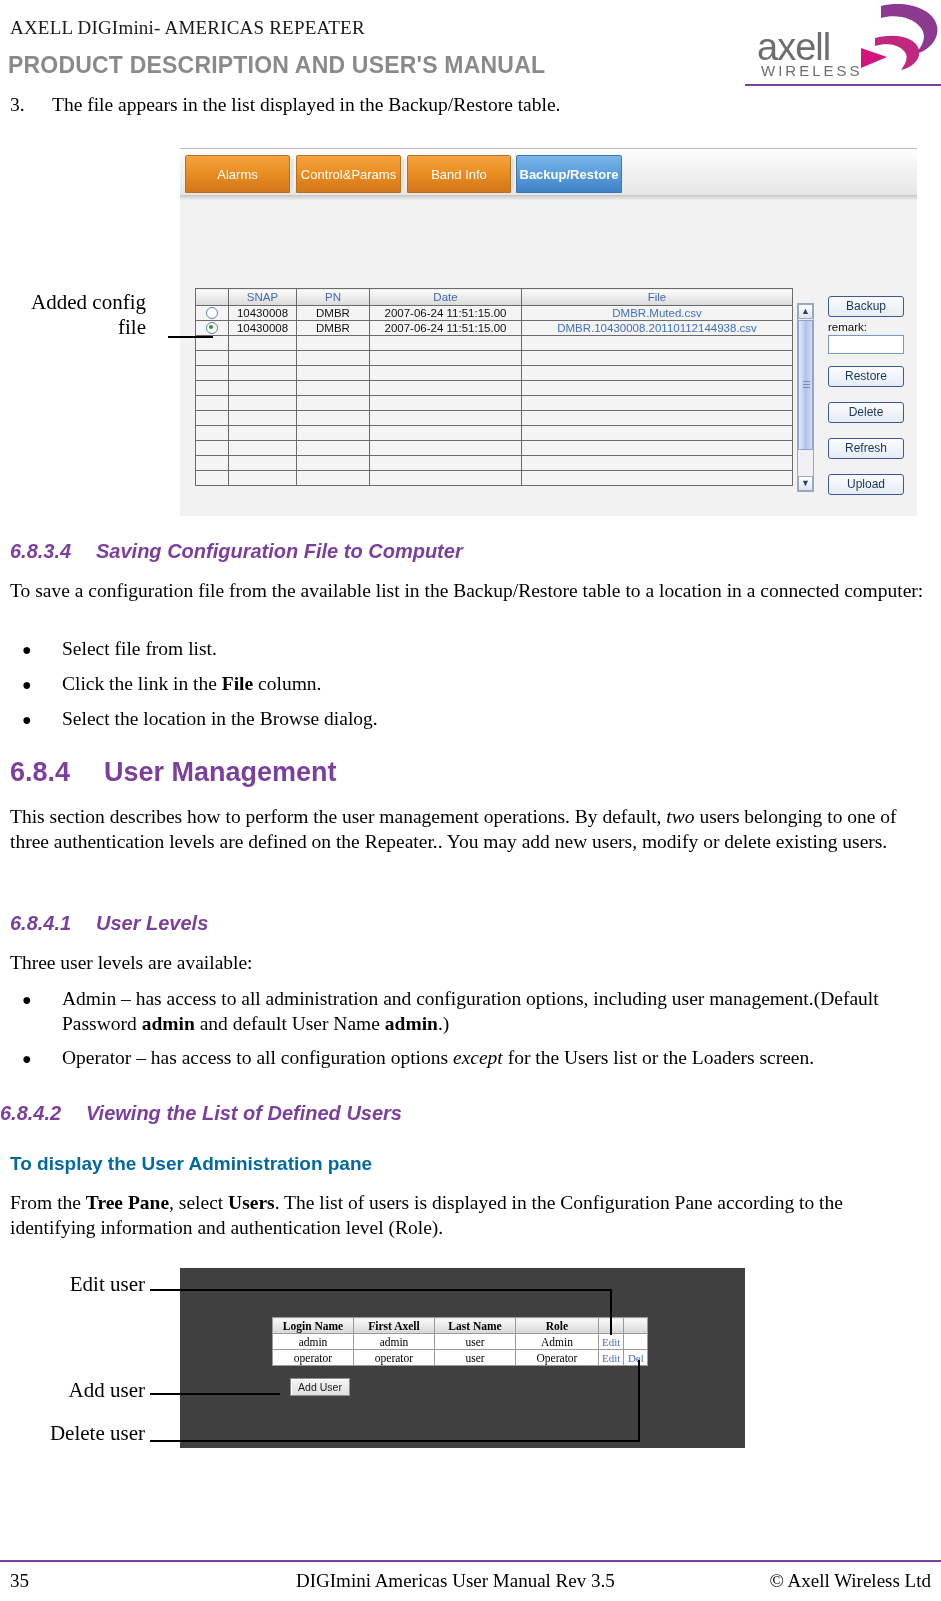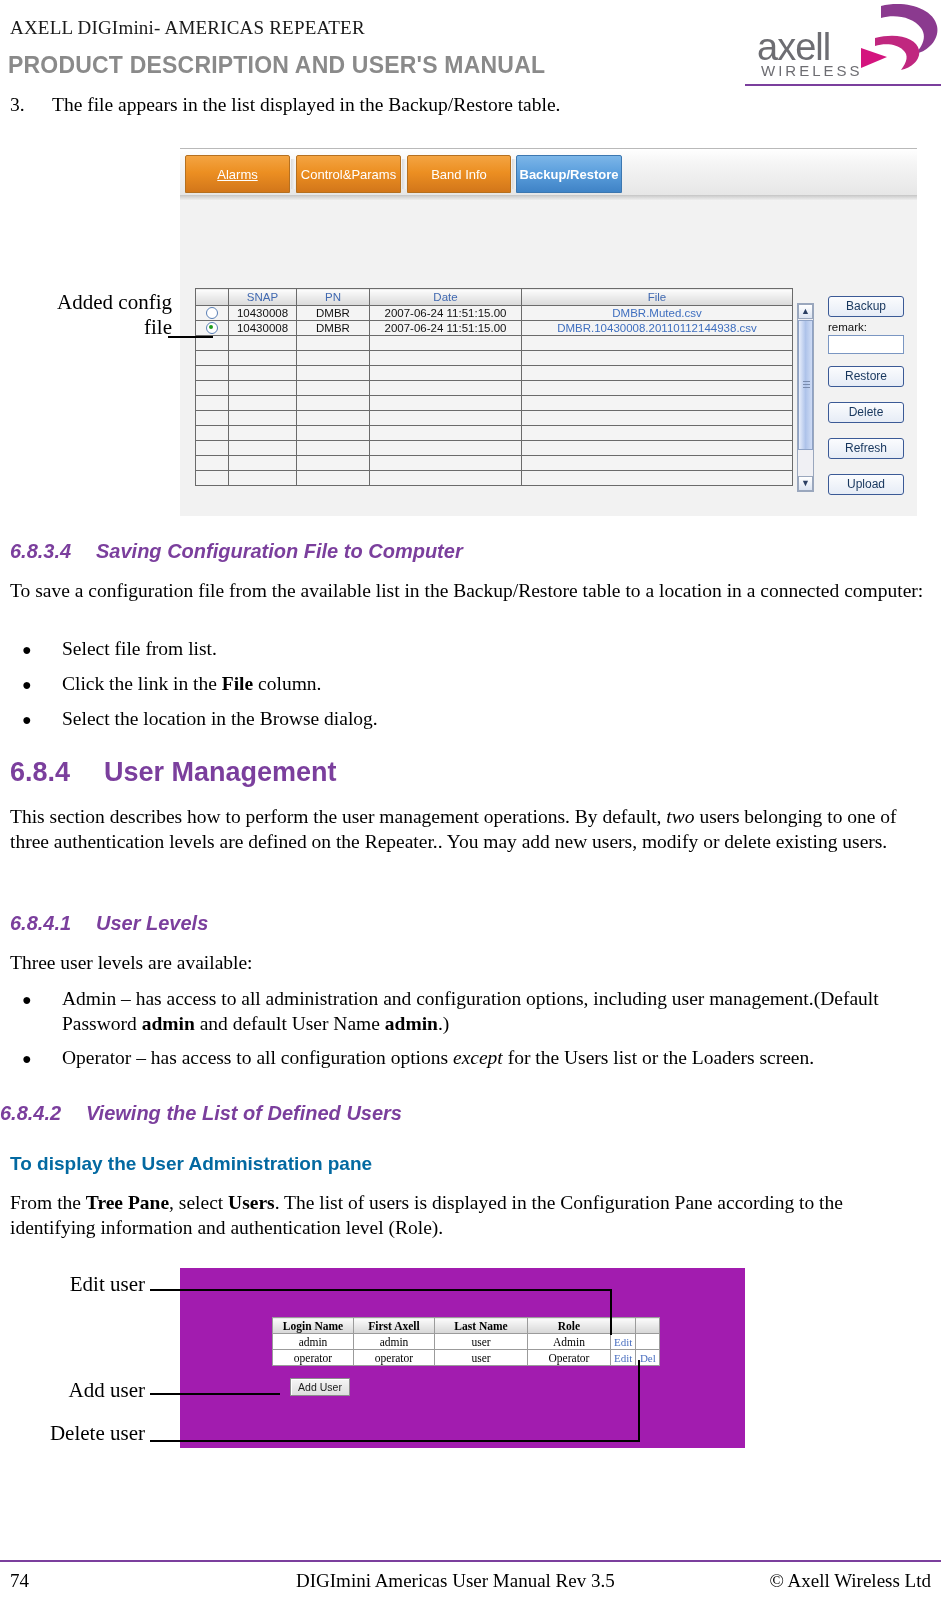--- a/index.html
+++ b/index.html
@@ -328,21 +328,21 @@
     position: absolute;
     background: #000;
     width: 2px;
   }
 
   
   .shot2 {
     position: absolute;
     left: 180px; top: 1268px;
     width: 565px; height: 180px;
-    background: #a21caf;
+    background: #404040;
   }
   .user-table {
     position: absolute;
     left: 92px; top: 49px;
     border-collapse: collapse;
     font-family: "Liberation Serif", serif;
     font-size: 11.5px;
     table-layout: fixed;
   }
   .user-table th, .user-table td {
@@ -354,21 +354,21 @@
     background: #ffffff;
   }
   .user-table th {
     background: linear-gradient(to bottom,#fcfcfc,#d6d6d6);
     font-weight: bold;
     color: #000;
     font-size: 11.5px;
   }
   .uc-login { width: 81px; }
   .uc-first { width: 81px; }
-  .uc-last  { width: 93px; margin-top: 12px; }
+  .uc-last  { width: 81px; margin-top: 12px; }
   .uc-role  { width: 83px; }
   .uc-act   { width: 24px; }
   .user-table td.act {
     color: #4a6fc0;
     font-size: 11px;
   }
   .add-user-btn {
     position: absolute;
     left: 110px; top: 110px;
     width: 60px; height: 18px;
@@ -421,21 +421,21 @@
 </div>
 
 <div class="numbered" style="top:94px;">
   <span class="num">3.</span>
   <span class="txt">The file appears in the list displayed in the Backup/Restore table.</span>
 </div>
 
 <div class="shot1">
 
   <div class="tabstrip">
-    <div class="tab orange" style="left:5px;width:105px;text-decoration:underline;">Alarms</div>
+    <div class="tab orange" style="left:5px;width:105px;">Alarms</div>
     <div class="tab-sep" style="left:111px;"></div>
     <div class="tab orange" style="left:116px;width:105px;">Control&amp;Params</div>
     <div class="tab-sep" style="left:222px;"></div>
     <div class="tab orange" style="left:227px;width:104px;">Band Info</div>
     <div class="tab-sep" style="left:332px;"></div>
     <div class="tab blue" style="left:336px;width:106px;">Backup/Restore</div>
   </div>
 
   <table class="bk-table">
     <thead>
@@ -551,21 +551,21 @@
     <div class="win-btn">Restore</div>
     <div style="height:15px"></div>
     <div class="win-btn">Delete</div>
     <div style="height:15px"></div>
     <div class="win-btn">Refresh</div>
     <div style="height:15px"></div>
     <div class="win-btn">Upload</div>
   </div>
 </div>
 
-<div class="callout-lbl" style="left:32px; top:290px; width:140px;">
+<div class="callout-lbl" style="left:6px; top:290px; width:140px;">
   <span>Added config</span><br>
   <span>file</span>
 </div>
 <div class="leader" style="left:168px; top:336px; width:45px;"></div>
 
 <div class="h3" style="left:10px; top:540px;">
   <span class="numpart">6.8.3.4</span><span>Saving Configuration File to Computer</span>
 </div>
 
 <div class="body-text" style="left:10px; top:578px; width:920px;">
@@ -663,15 +663,15 @@
 <div class="leader-v" style="left:610px; top:1289px; height:46px;"></div>
 
 <div class="callout-lbl" style="left:20px; top:1378px; width:125px;">Add user</div>
 <div class="leader" style="left:150px; top:1393px; width:130px;"></div>
 
 <div class="callout-lbl" style="left:20px; top:1421px; width:125px;">Delete user</div>
 <div class="leader" style="left:150px; top:1440px; width:490px;"></div>
 <div class="leader-v" style="left:638px; top:1360px; height:80px;"></div>
 
 <div class="footer-rule"></div>
-<div class="footer pg">74</div>
+<div class="footer pg">35</div>
 <div class="footer mid">DIGImini Americas User Manual Rev 3.5</div>
 <div class="footer right">© Axell Wireless Ltd</div>
 
 </body></html>

